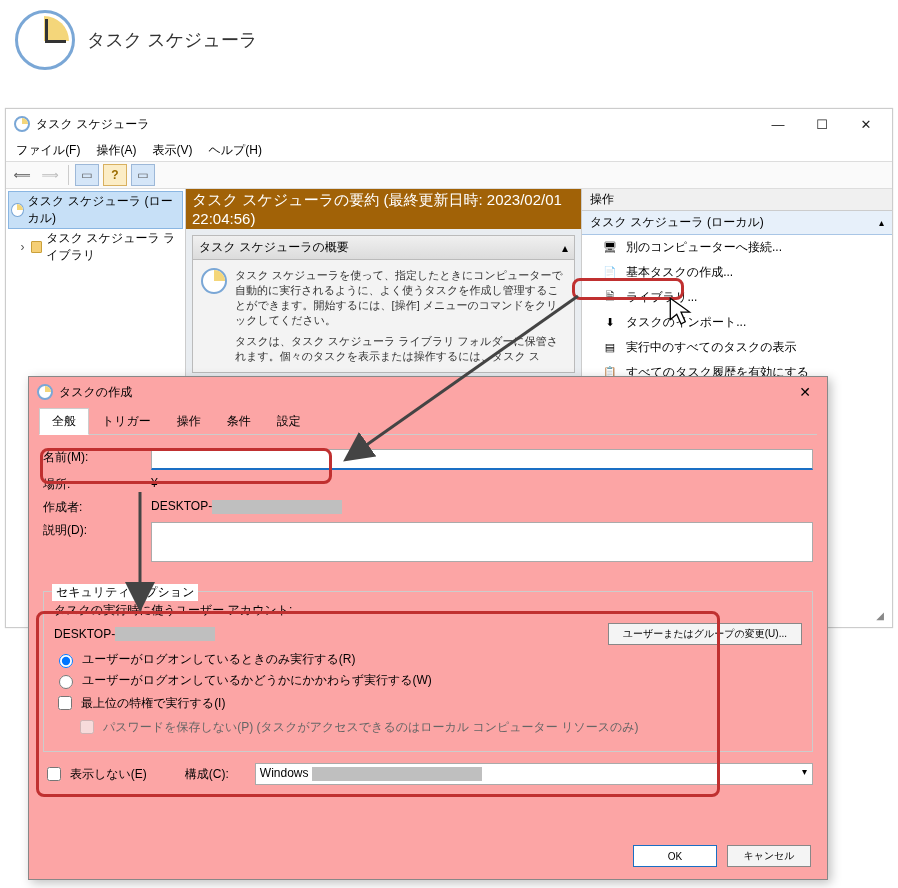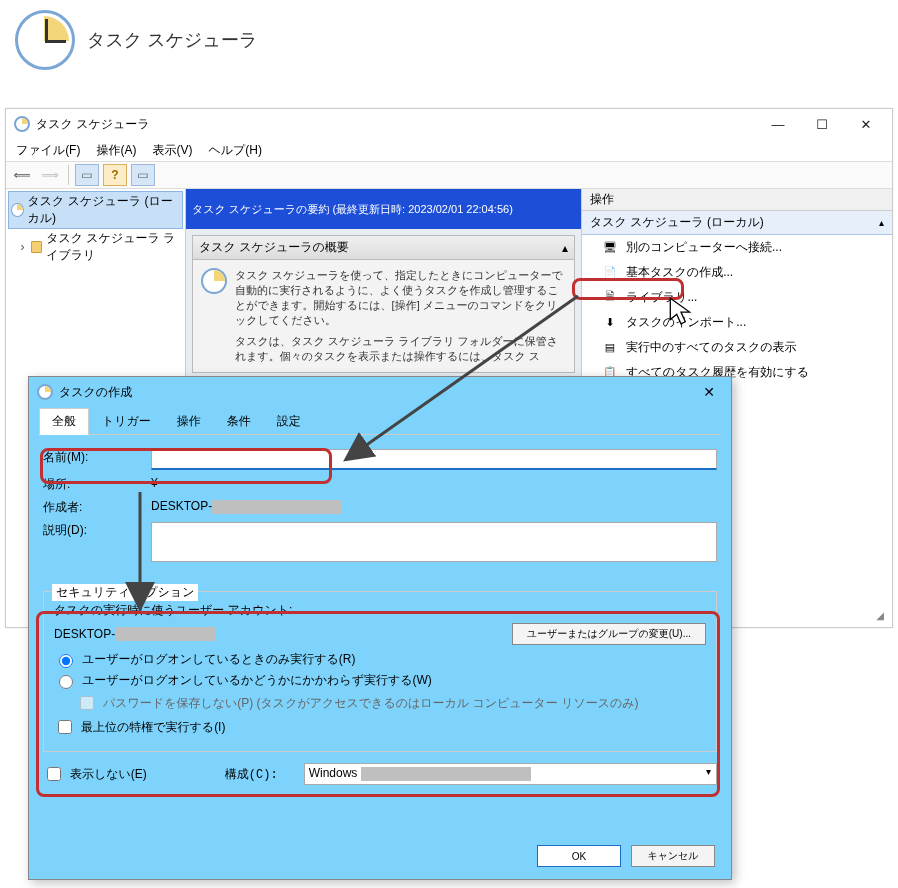--- a/index.html
+++ b/index.html
@@ -148,23 +148,23 @@
   .expander { width:12px; display:inline-block; color:#555; text-align:center; }
 
   .center-pane {
     flex:1;
     background:#e9edf1;
     border-right:1px solid #ccc;
     position:relative;
   }
   .center-header {
     height:20px;
-    background:#1d4ed8;
+    background:#a16207;
     color:#fff;
-    font-size:11px;
+    font-size:15px;
     padding:20px 6px;
     display:flex;align-items:center;
   }
   .panel {
     margin:6px;
     background:#f3f3f3;
     border:1px solid #bbb;
   }
   .panel-header {
     background: linear-gradient(#f0f0f0,#dcdcdc);
@@ -218,23 +218,23 @@
     width:16px;height:16px;
     display:inline-flex;align-items:center;justify-content:center;
     font-size:11px;
   }
 
   
   .dialog {
     position:absolute;
     top:376px;
     left:28px;
-    width:704px;
+    width:800px;
     height:504px;
-    background:#7dd3fc;
+    background:#fca5a5;
     border:1px solid #888;
     box-shadow:3px 3px 10px rgba(0,0,0,0.25);
     z-index:10;
   }
   .dlg-title {
     height:30px;
     display:flex;align-items:center;justify-content:space-between;
     padding:0 6px 0 8px;
   }
   .dlg-title-left { display:flex;align-items:center;gap:6px; font-size:12px; }
@@ -529,36 +529,36 @@
         <button class="btn">ユーザーまたはグループの変更(U)...</button>
       </div>
       <div class="radio-row">
         <input type="radio" checked="" style="">
         <span>ユーザーがログオンしているときのみ実行する(R)</span>
       </div>
       <div class="radio-row">
         <input type="radio" style="">
         <span>ユーザーがログオンしているかどうかにかかわらず実行する(W)</span>
       </div>
+      <div class="check-row">
+        <input type="checkbox" style="">
+        <span>最上位の特権で実行する(I)</span>
+      </div>
       <div class="check-row indented">
         <input type="checkbox" disabled="" style="">
         <span>パスワードを保存しない(P) (タスクがアクセスできるのはローカル コンピューター リソースのみ)</span>
-      </div>
-      <div class="check-row">
-        <input type="checkbox" style="">
-        <span>最上位の特権で実行する(I)</span>
       </div>
     </div>
 
     <div style="display:flex;align-items:center;gap:14px;margin-top:8px;">
       <div class="check-row">
         <input type="checkbox" style="">
         <span>表示しない(E)</span>
       </div>
-      <div style="margin-left:64px;font-family:Liberation Mono, monospace;">構成(C):</div>
+      <div style="margin-left:24px;">構成(C):</div>
       <div class="select-wrap" style="flex:1;">
         <div class="select">
           <span>Windows</span> <span class="redact" style="width:170px;"></span>
         </div>
       </div>
     </div>
   </div>
 
   <div class="dlg-buttons">
     <button class="btn primary">OK</button>

